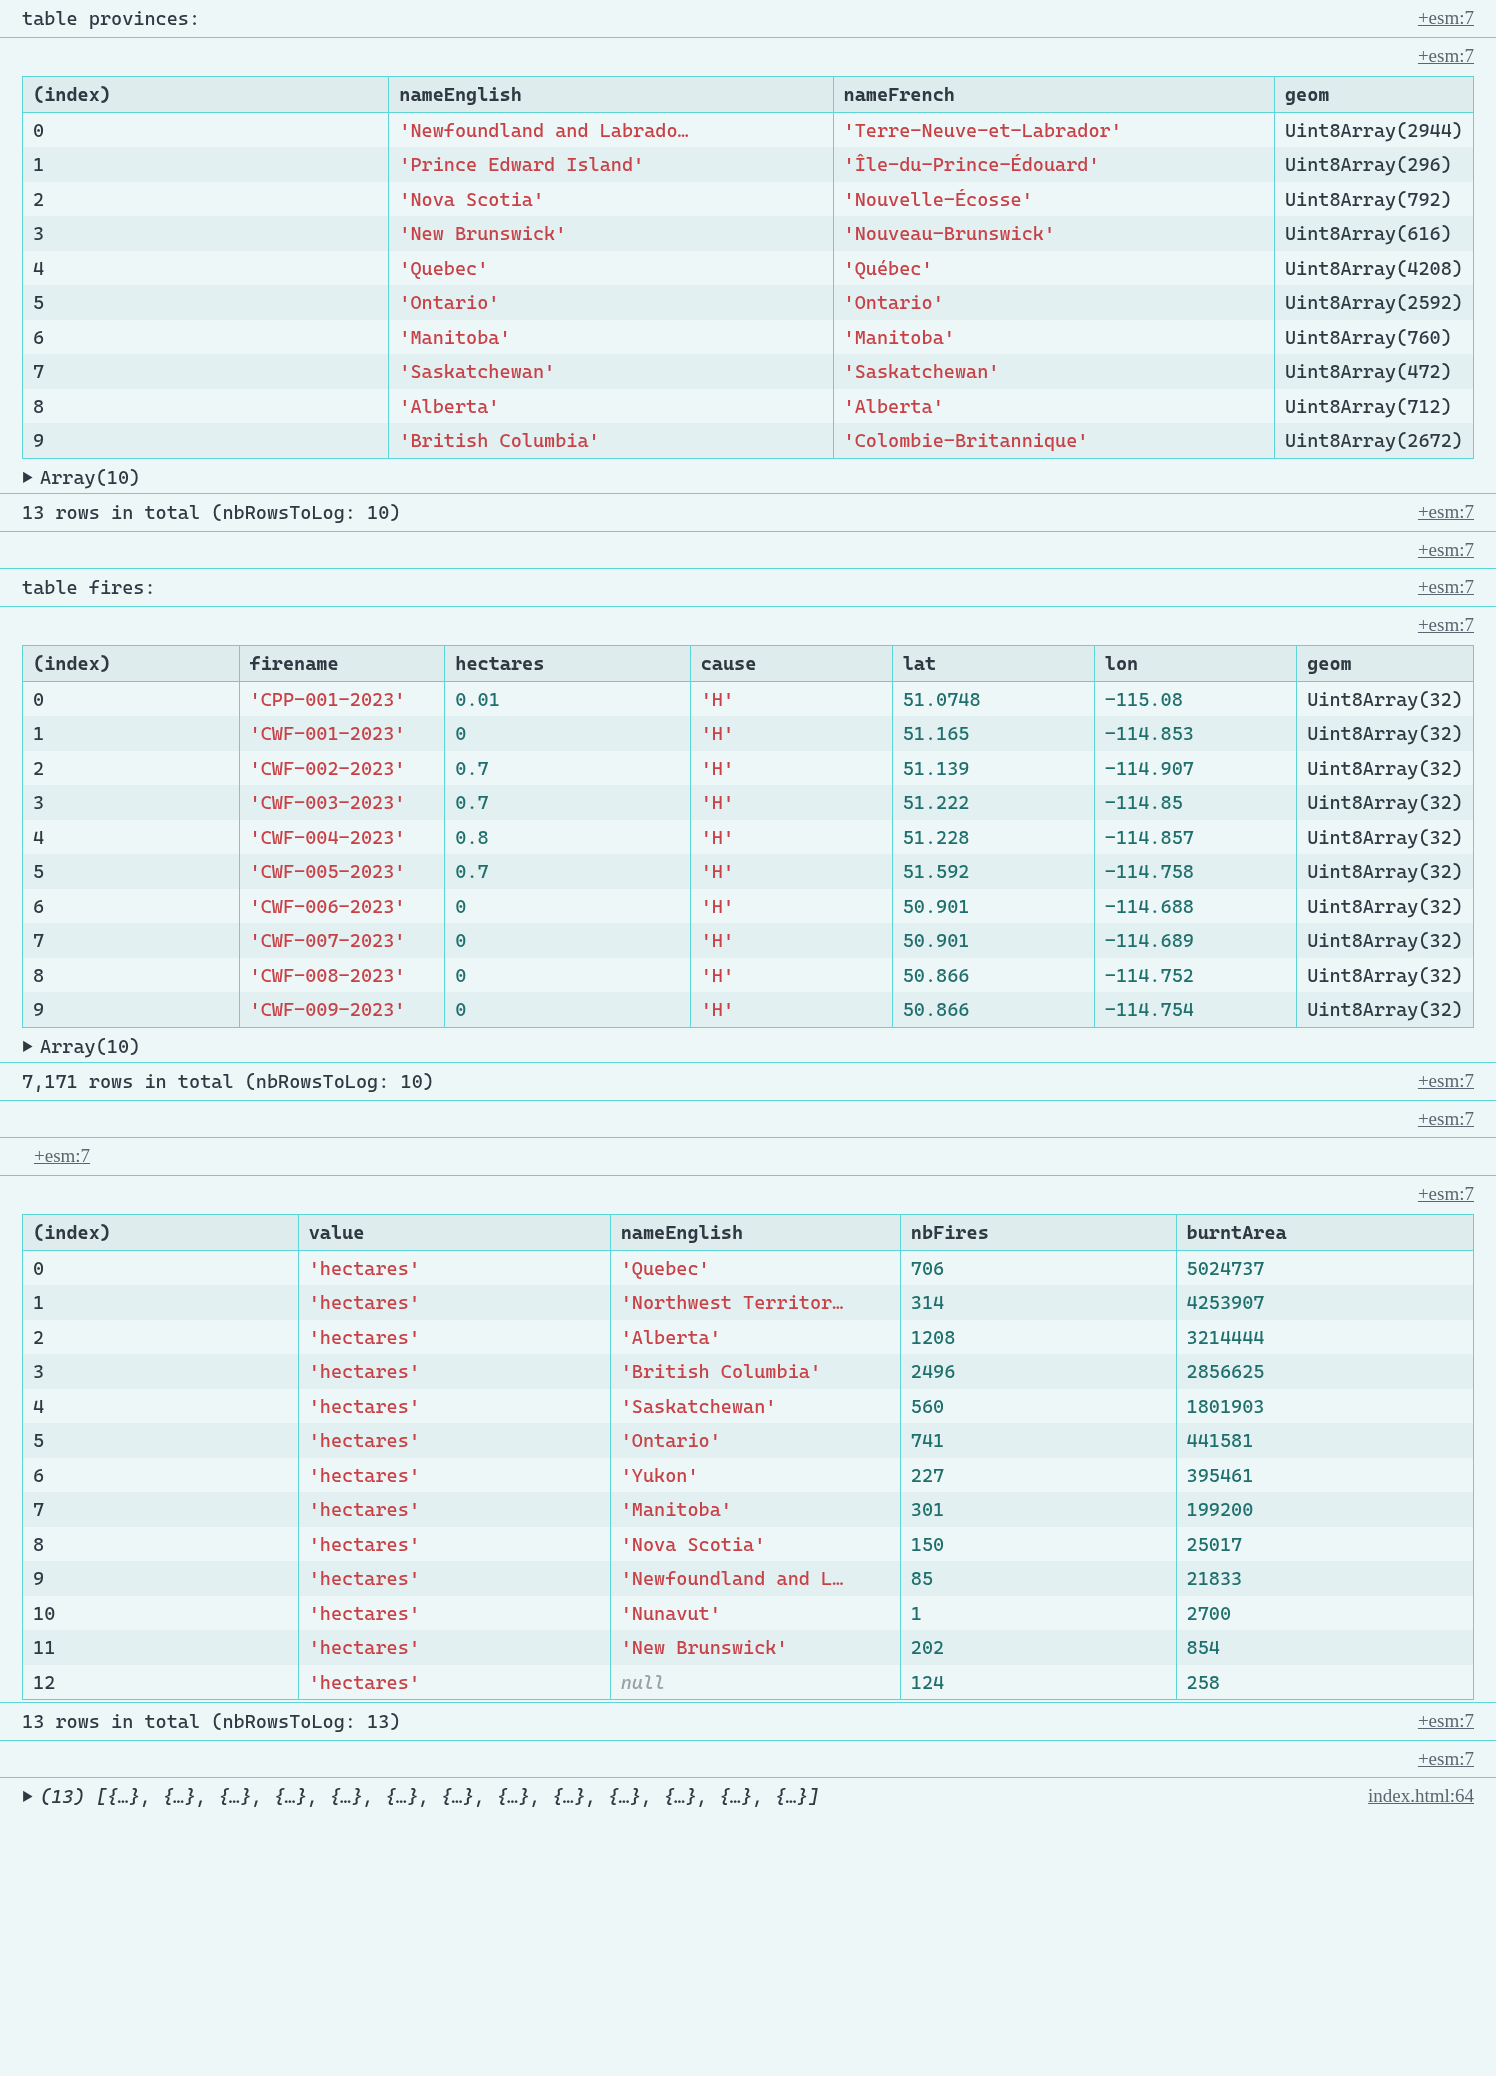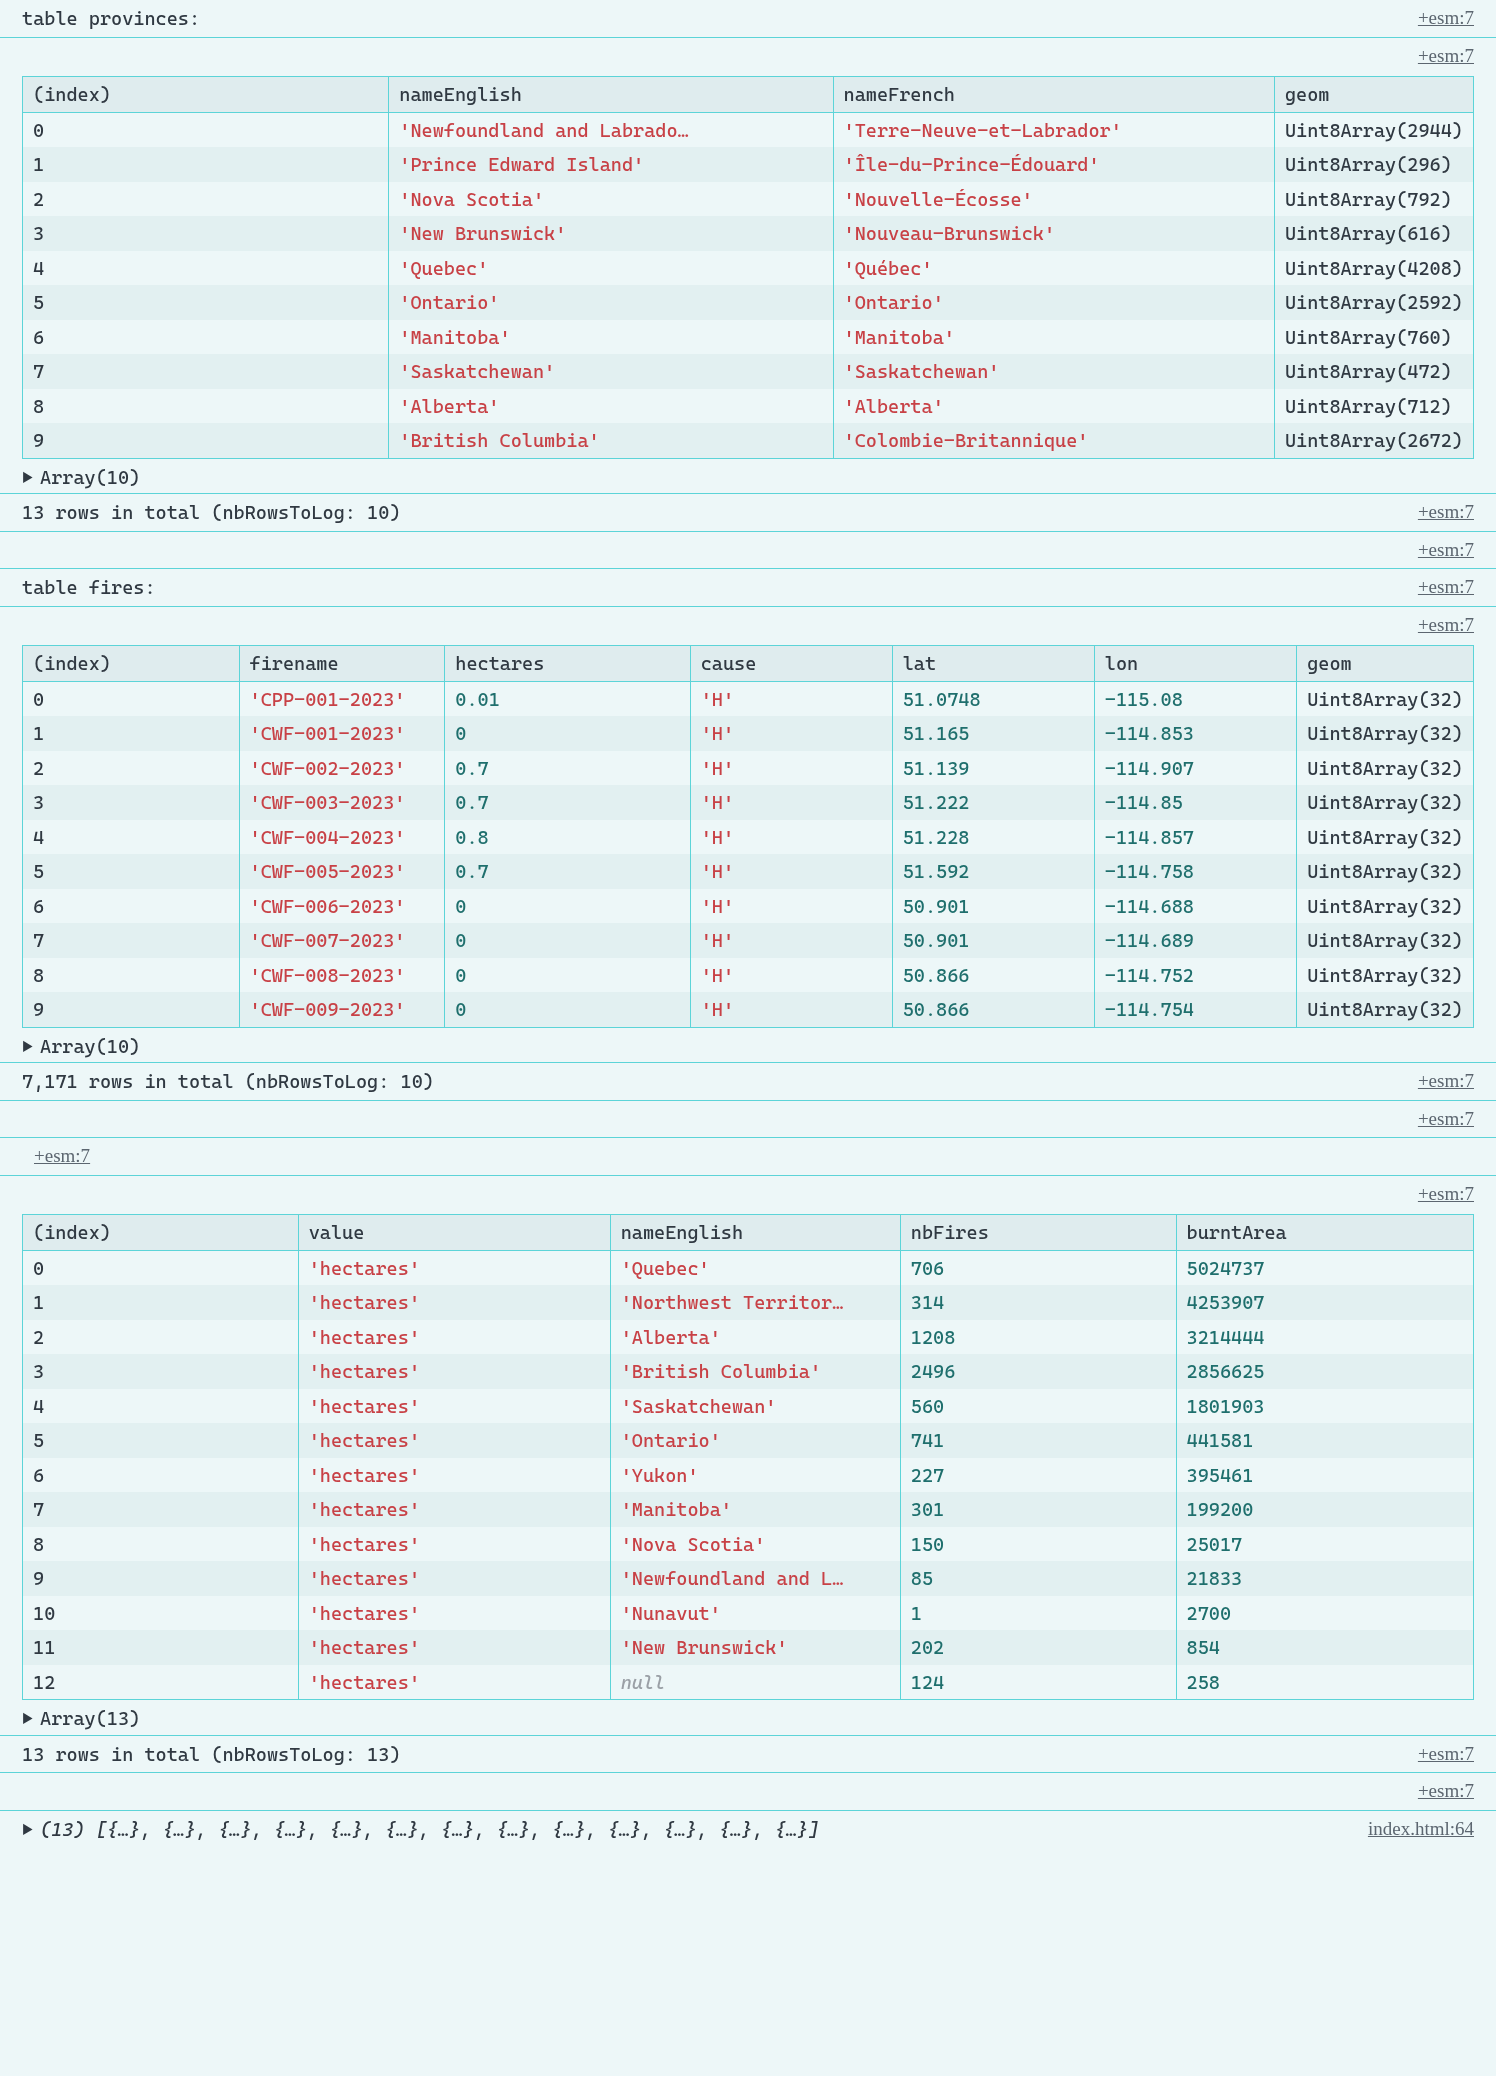--- a/index.html
+++ b/index.html
@@ -44,21 +44,21 @@
   th, td {
     border-right: 1px solid #5cd4d8;
     padding: 3px 10px 3px 10px;
     text-align: left;
     white-space: nowrap;
     overflow: hidden;
     text-overflow: ellipsis;
   }
   th {
     background: #dfecee;
-    font-weight: normal;
+    font-weight: bold;
     border-bottom: 1px solid #5cd4d8;
     color: #303942;
   }
   tbody tr:nth-child(even) td { background: #e2f0f1; }
   tbody tr:nth-child(odd) td { background: #edf7f8; }
   .v-str { color: #c84146; }
   .v-num { color: #1f6f6d; }
   .v-null { color: #9aa0a6; font-style: italic; }
   .v-idx { color: #303942; }
   .v-obj { color: #303942; }
@@ -425,21 +425,20 @@
           <tr>
             <td><span class="v-idx">12</span></td>
             <td><span class="v-str">'hectares'</span></td>
             <td><span class="v-null">null</span></td>
             <td><span class="v-num">124</span></td>
             <td><span class="v-num">258</span></td>
           </tr>
         </tbody>
       </table>
     </div>
-    <div class="details-row"><span class="disclosure">▶</span>Array(13)</div>
     <div class="row">
       <div class="left">13 rows in total (nbRowsToLog: 13)</div>
       <div class="right"><span class="source-link">+esm:7</span></div>
     </div>
     <div class="row">
       <div class="left"><span class="empty-row"></span></div>
       <div class="right"><span class="source-link">+esm:7</span></div>
     </div>
     <div class="row">
       <div class="left"><span class="disclosure">▶</span><span class="italic-list">(13) [{…}, {…}, {…}, {…}, {…}, {…}, {…}, {…}, {…}, {…}, {…}, {…}, {…}]</span></div>

